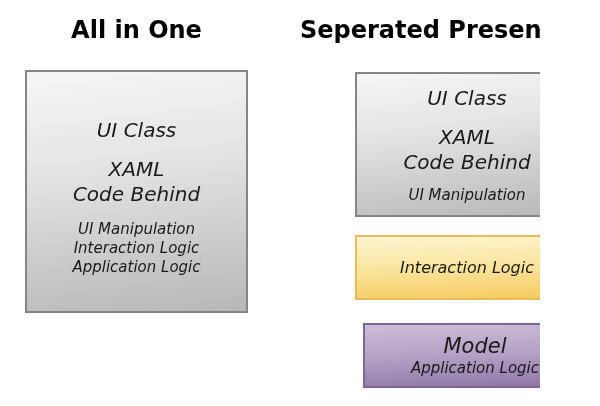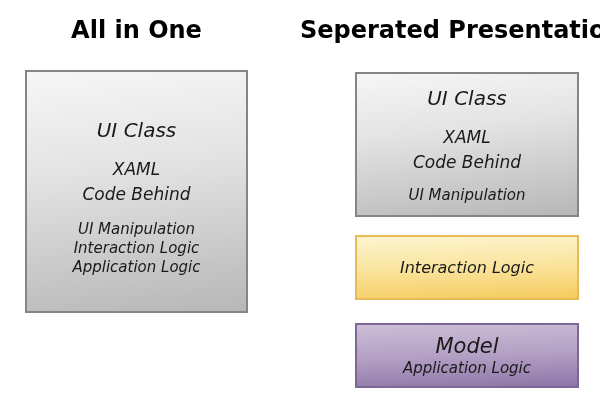--- a/index.html
+++ b/index.html
@@ -3,21 +3,21 @@
 <meta charset="utf-8">
 <style>
   html, body {
     margin: 0;
     padding: 0;
     background: #ffffff;
     font-family: "DejaVu Sans", "Liberation Sans", sans-serif;
   }
   .canvas {
     position: relative;
-    width: 600px;
+    width: 540px;
     height: 406px;
     background: #ffffff;
     overflow: hidden;
     color: #1a1a1a;
   }
   .col-title {
     position: absolute;
     top: 16px;
     font-size: 24px;
     font-weight: bold;
@@ -38,20 +38,21 @@
     background: linear-gradient(173deg, #f6f6f6 0%, #e3e3e3 40%, #b7b7b7 100%);
     border: 2px solid #858585;
   }
   .box.yellow {
     background: linear-gradient(178deg, #fdf4d0 0%, #fae6a2 45%, #f6cb5f 100%);
     border: 2px solid #e5bc55;
   }
   .box.purple {
     background: linear-gradient(178deg, #ccbdd7 0%, #b3a0c4 50%, #8e76a8 100%);
     border: 2px solid #7d6795;
+    margin-left: 8px;
   }
 
   .all-in-one-box {
     left: 25px; top: 70px;
     width: 223px; height: 243px;
     padding-top: 46px;
   }
   .sep-ui-box {
     left: 355px; top: 72px;
     width: 224px; height: 145px;
@@ -72,21 +73,21 @@
     align-items: center;
     justify-content: center;
   }
 
   .box-title {
     font-size: 20px;
     line-height: 25px;
     margin-bottom: 14px;
   }
   .box-sub div {
-    font-size: 17px;
+    font-size: 20px;
     line-height: 25px;
   }
   .box-detail { margin-top: 13px; }
   .box-detail div {
     font-size: 15px;
     line-height: 19px;
   }
   .sep-ui-box .box-detail { margin-top: 10px; }
   .sep-ui-box .box-detail div { font-size: 15px; line-height: 20px; }
 

